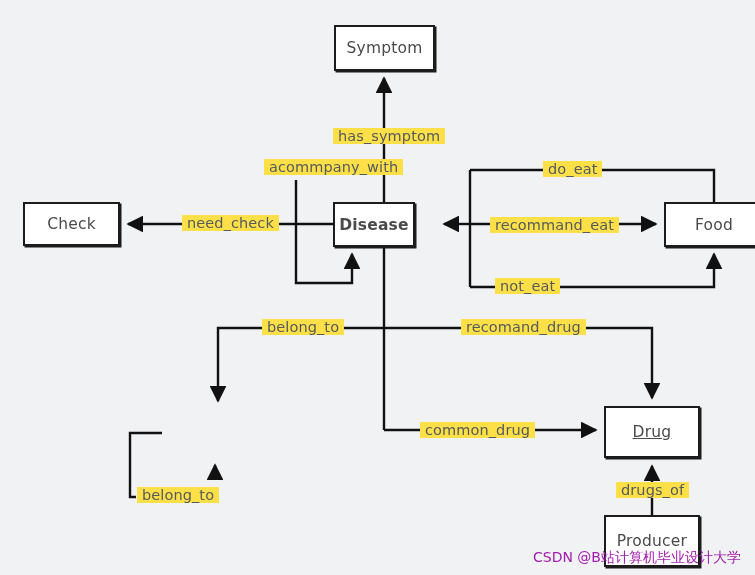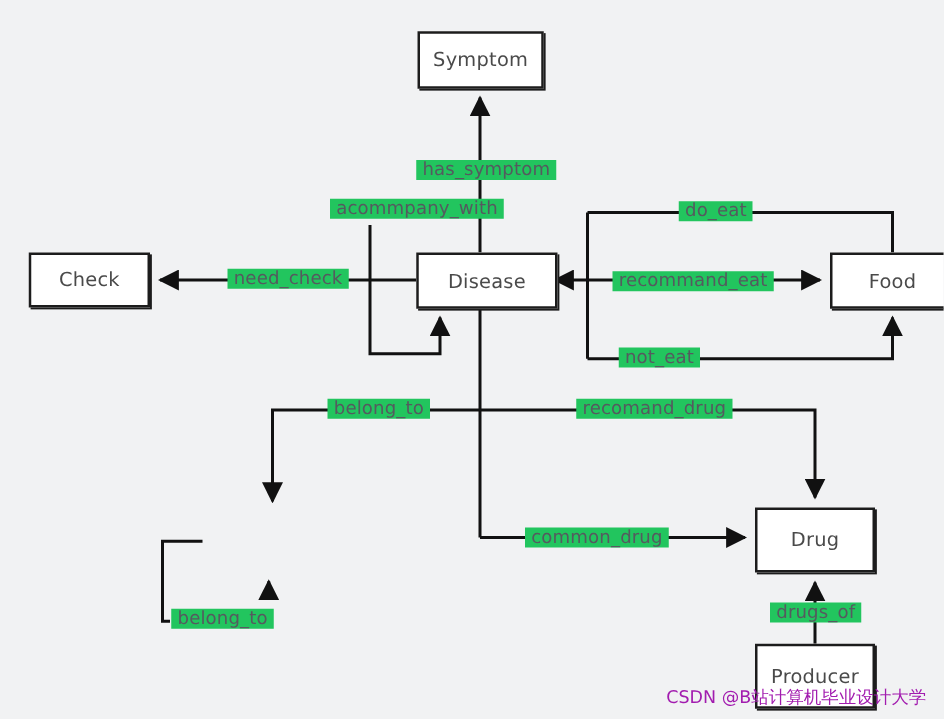--- a/index.html
+++ b/index.html
@@ -34,21 +34,21 @@
     color: #4a4a4a;
     font-size: 15.5px;
     letter-spacing: 0.2px;
     z-index: 3;
   }
   .edge-label {
     position: absolute;
     color: #555a5f;
     font-size: 14.5px;
     white-space: nowrap;
-    background: #22c55e;
+    background: #fde047;
     padding: 0 5px;
     z-index: 2;
     letter-spacing: 0.1px;
   }
   #watermark {
     position: absolute;
     left: 533px;
     top: 549px;
     color: #a21caf;
     font-size: 14px;
@@ -103,30 +103,30 @@
   </svg>
 
   <div class="node" style="left:334px; top:25px; width:101px; height:46px;">
     <span>Symptom</span>
   </div>
 
   <div class="node" style="left:23px; top:202px; width:97px; height:44px;">
     <span>Check</span>
   </div>
 
-  <div class="node" style="left:333px; top:202px; width:113px; height:45px;">
+  <div class="node" style="left:333px; top:202px; width:82px; height:45px;font-weight:bold;">
     <span>Disease</span>
   </div>
 
   <div class="node" style="left:664px; top:202px; width:100px; height:45px;">
     <span>Food</span>
   </div>
 
 
-  <div class="node" style="left:604px; top:406px; width:96px; height:52px;">
+  <div class="node" style="left:604px; top:406px; width:96px; height:52px;text-decoration:underline;">
     <span>Drug</span>
   </div>
 
   <div class="node" style="left:604px; top:515px; width:96px; height:52px;">
     <span>Producer</span>
   </div>
 
   <div class="edge-label" style="left:333px; top:128px;">has_symptom</div>
 
   <div class="edge-label" style="left:264px; top:159px;">acommpany_with</div>

